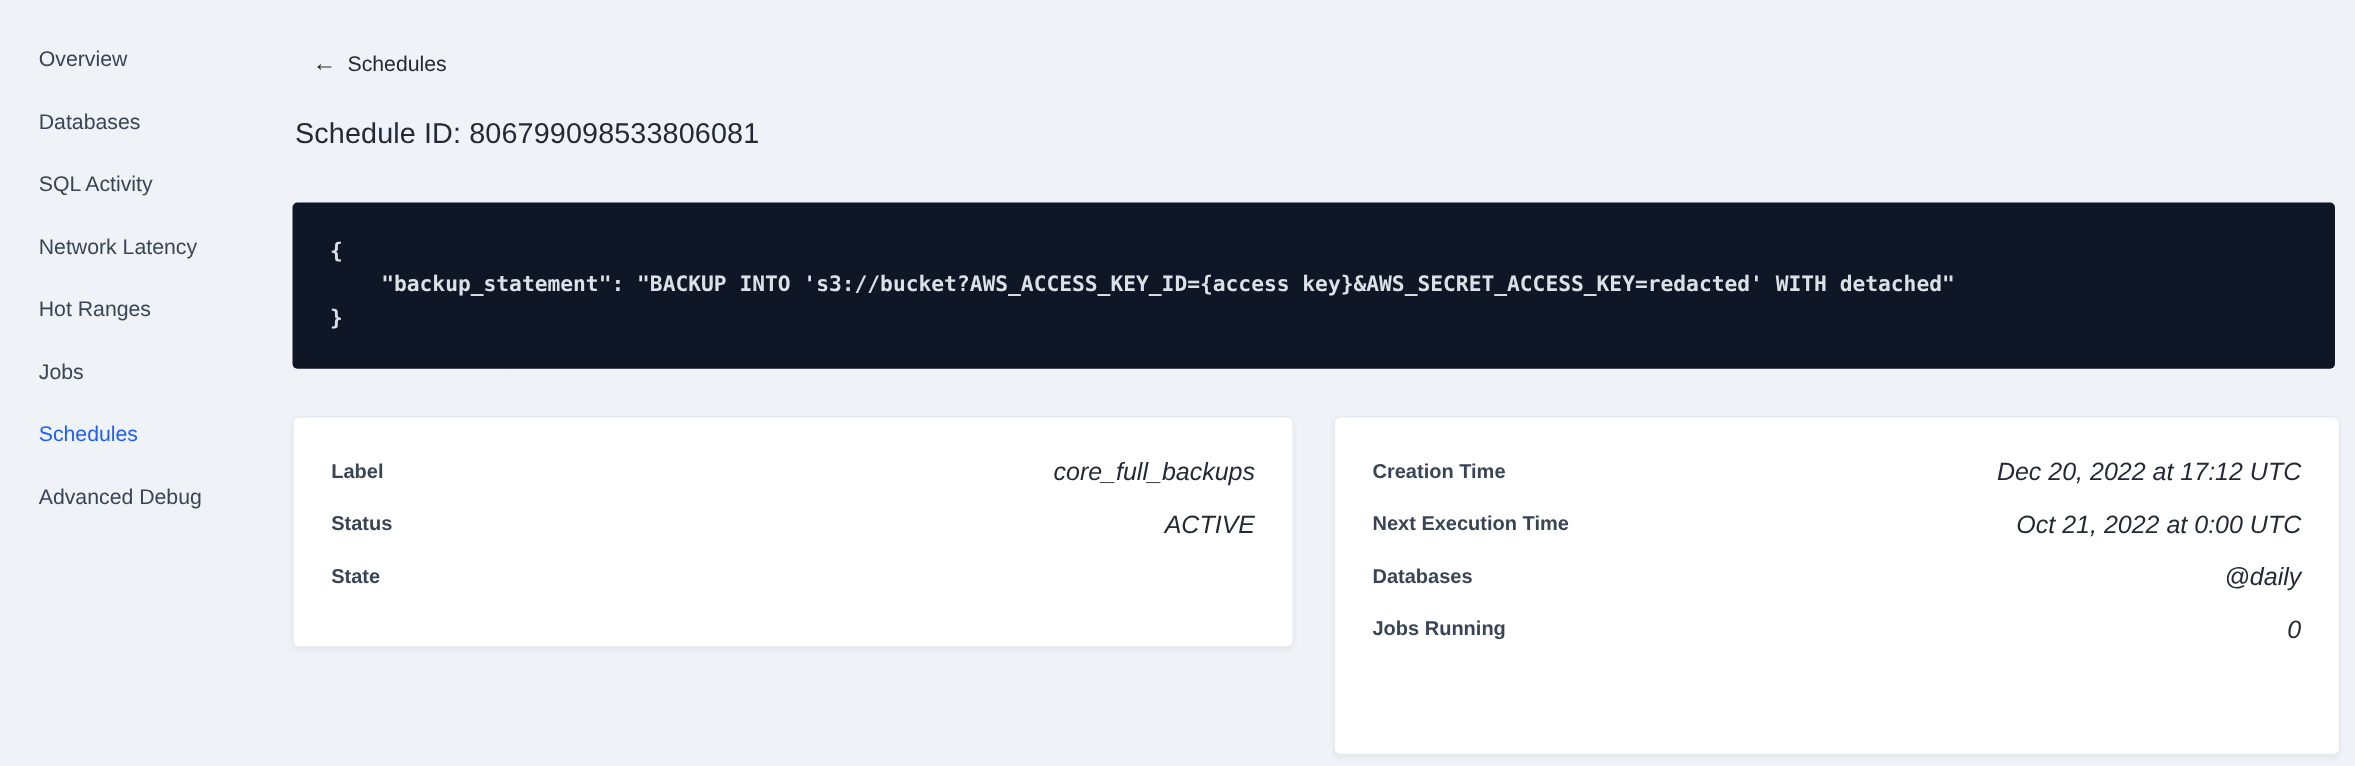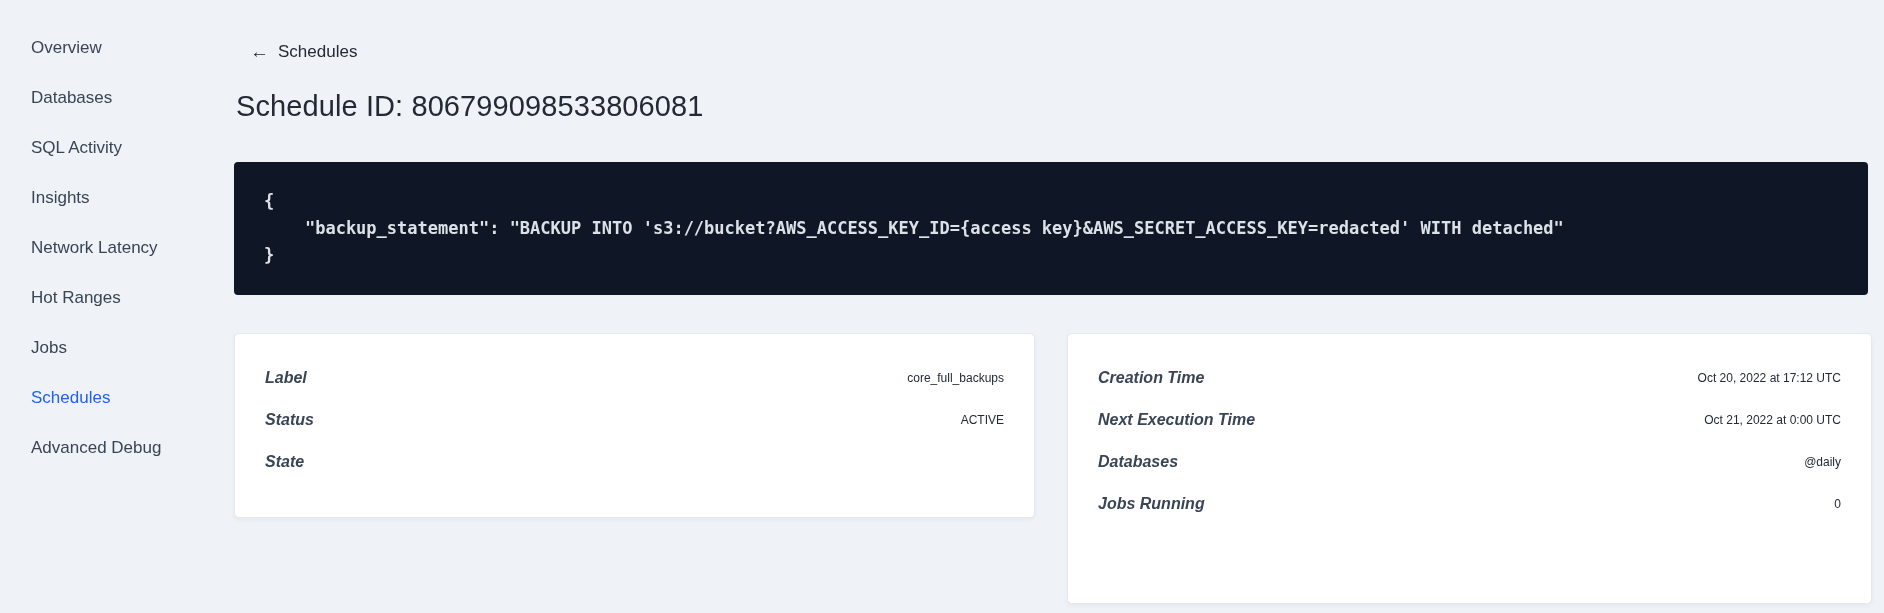--- a/index.html
+++ b/index.html
@@ -22,21 +22,21 @@
   
   .back-link {
     position:absolute; left:250px; top:41px; height:22px;
     display:flex; align-items:center; gap:9px; cursor:pointer;
   }
   .back-arrow { font-size:19px; color:#242a35; line-height:22px; }
   .back-label { font-size:17px; color:#242a35; }
 
   .page-title {
     position:absolute; left:236px; top:92px;
-    font-size:29px; font-weight:500; color:#242a35; line-height:29px;
+    font-size:23px; font-weight:500; color:#242a35; line-height:29px;
     letter-spacing:0.1px;
   }
 
   
   .code-block {
     position:absolute; left:234px; top:162px; width:1634px; height:133px;
     background:#0f1626; border-radius:4px;
     padding:26px 30px;
     font-family:"DejaVu Sans Mono", monospace;
     font-size:17px; font-weight:bold; color:#dce1e8;
@@ -48,31 +48,30 @@
     position:absolute; top:333px; background:#ffffff;
     border:1px solid #e4e9f0; border-radius:5px;
     box-shadow:0 2px 4px rgba(56,76,108,0.06);
     padding:23px 30px;
   }
   .card-left  { left:234px;  width:801px; height:185px; }
   .card-right { left:1067px; width:805px; height:271px; }
   .detail-row {
     height:42px; display:flex; align-items:center; justify-content:space-between;
   }
-  .detail-label { font-size:16px; font-weight:bold; color:#394455; white-space:nowrap;font-style:italic; }
-  .detail-value { font-size:12px; color:#242a35; white-space:nowrap; text-align:right; }
+  .detail-label { font-size:16px; font-weight:bold; color:#394455; white-space:nowrap; }
+  .detail-value { font-size:20px; color:#242a35; white-space:nowrap; text-align:right;font-style:italic; }
 </style>
 </head>
 <body>
 
 <nav class="sidebar">
   <div class="side-item">Overview</div>
   <div class="side-item">Databases</div>
   <div class="side-item">SQL Activity</div>
-  <div class="side-item">Insights</div>
   <div class="side-item">Network Latency</div>
   <div class="side-item">Hot Ranges</div>
   <div class="side-item">Jobs</div>
   <div class="side-item active">Schedules</div>
   <div class="side-item">Advanced Debug</div>
 </nav>
 
 <div class="back-link">
   <span class="back-arrow">←</span>
   <span class="back-label">Schedules</span>
@@ -93,21 +92,21 @@
   </div>
   <div class="detail-row">
     <span class="detail-label">State</span>
     <span class="detail-value"></span>
   </div>
 </section>
 
 <section class="card card-right">
   <div class="detail-row">
     <span class="detail-label">Creation Time</span>
-    <span class="detail-value">Oct 20, 2022 at 17:12 UTC</span>
+    <span class="detail-value">Dec 20, 2022 at 17:12 UTC</span>
   </div>
   <div class="detail-row">
     <span class="detail-label">Next Execution Time</span>
     <span class="detail-value">Oct 21, 2022 at 0:00 UTC</span>
   </div>
   <div class="detail-row">
     <span class="detail-label">Databases</span>
     <span class="detail-value">@daily</span>
   </div>
   <div class="detail-row">

